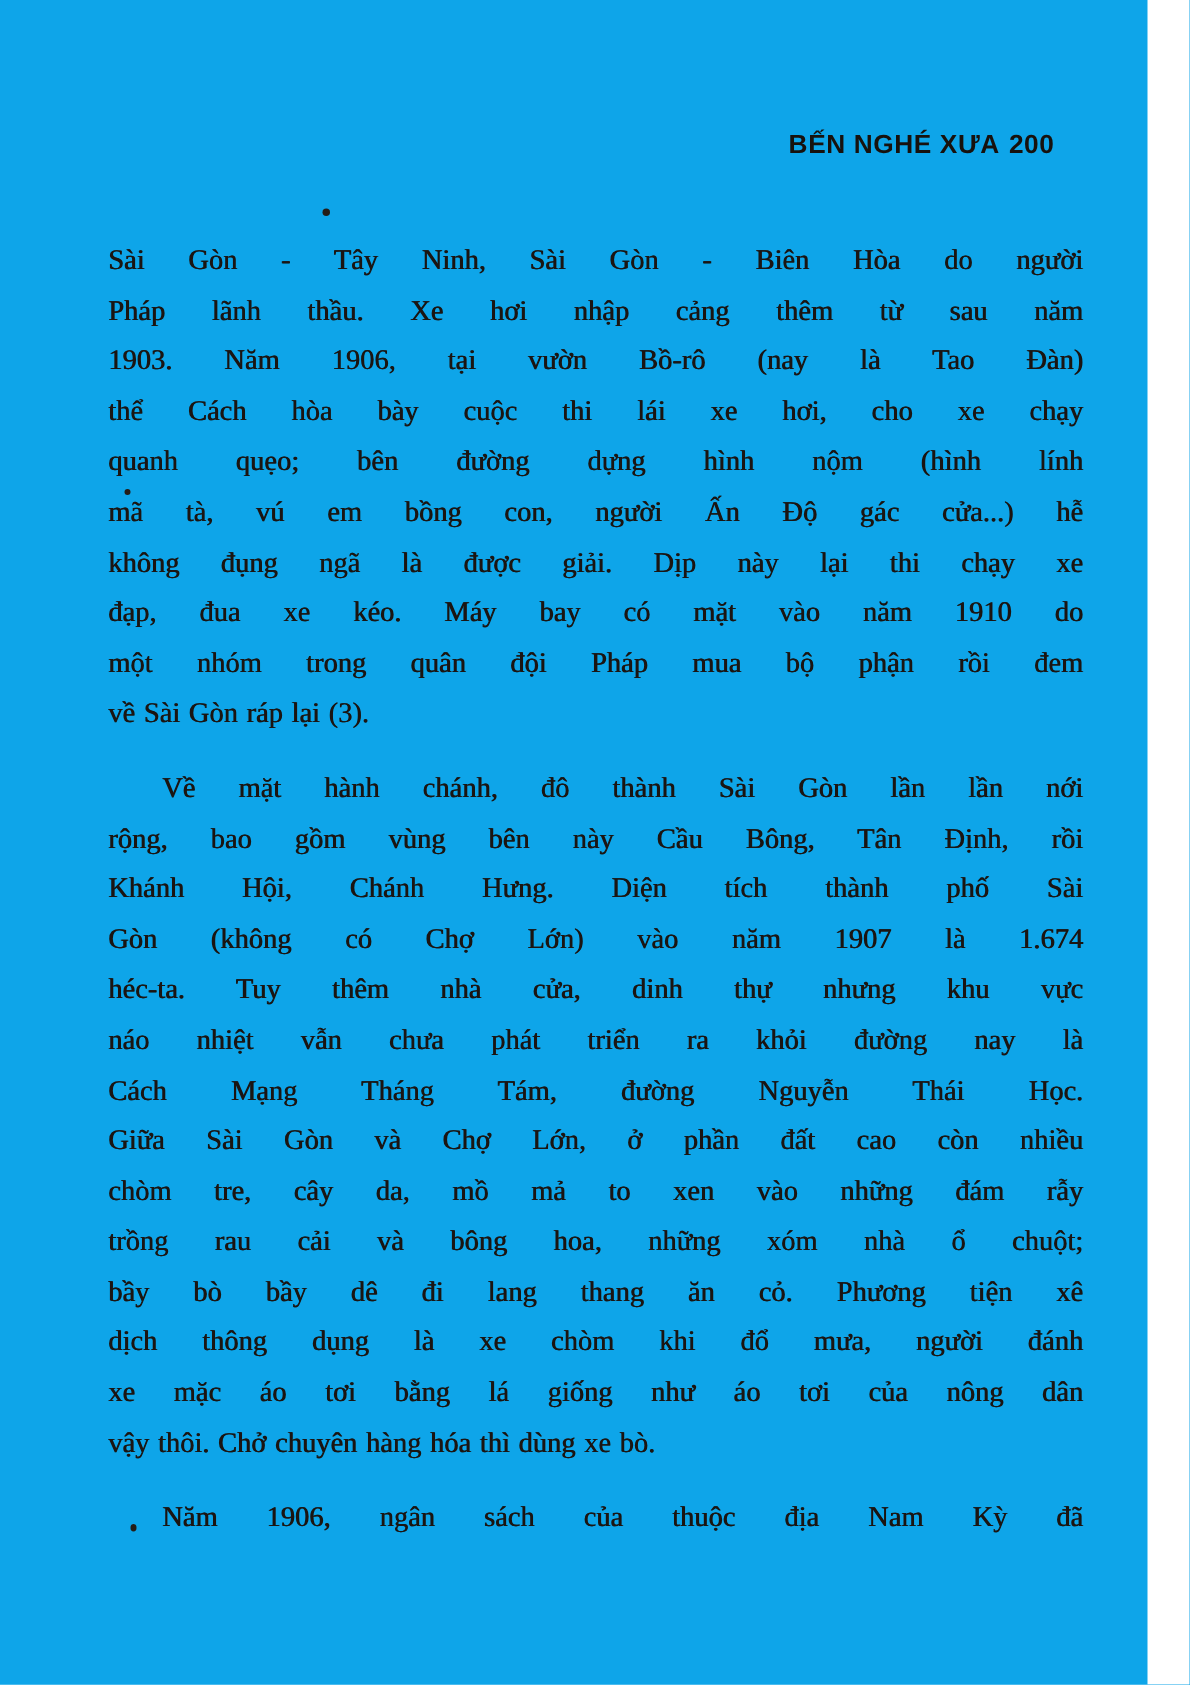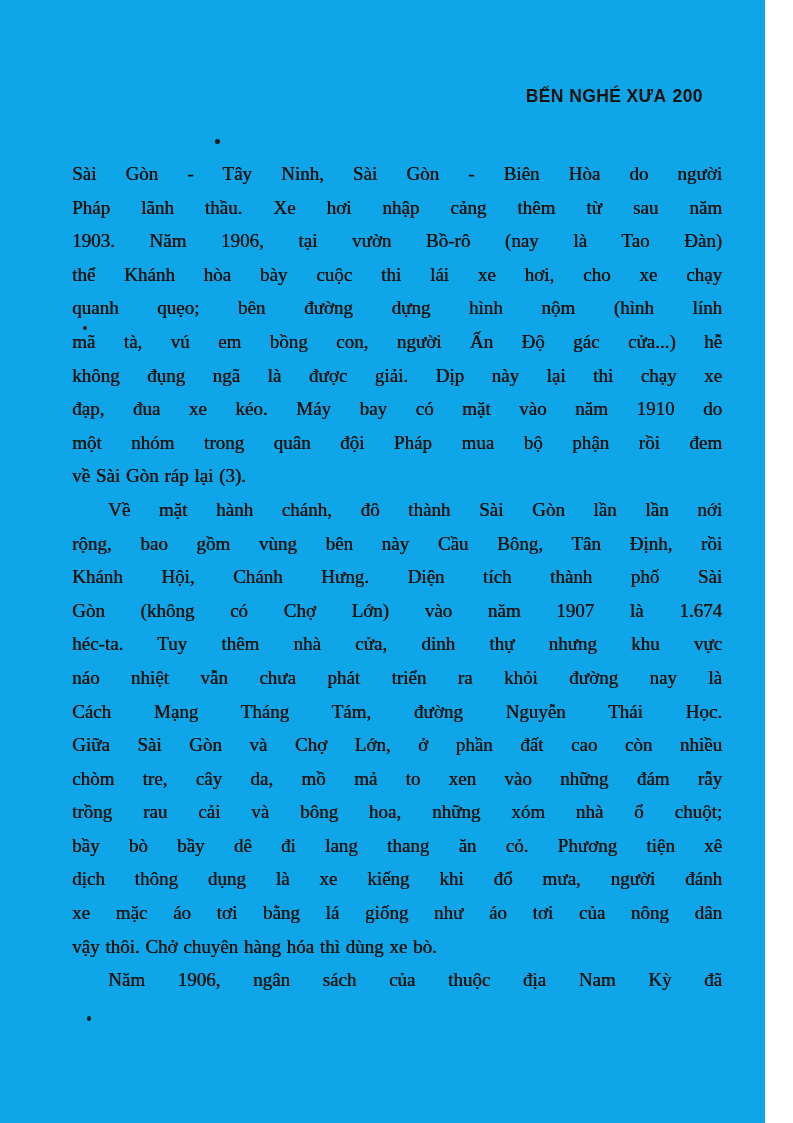--- a/index.html
+++ b/index.html
@@ -45,20 +45,21 @@
     text-align-last: justify;
     white-space: normal;
     word-spacing: 1px;
   }
   .line.left {
     text-align: center;
     text-align-last: left;
   }
   .line.indent {
     padding-left: 36px;
+    margin-top: 16px;
   }
   
   .artifact {
     position: absolute;
     background: #241d18;
     border-radius: 50%;
   }
   .artifact.a1 { left: 215px; top: 139px; width: 5px; height: 5px; }
   .artifact.a2 { left: 83px;  top: 326px; width: 4px; height: 4px; }
   .artifact.a3 { left: 87px;  top: 1016px; width: 4px; height: 5px; }
@@ -70,39 +71,39 @@
 
   <div class="running-head">
     <span>BẾN NGHÉ XƯA</span><span class="pageno">200</span>
   </div>
 
   <div class="text-block">
 
   <div class="line">Sài Gòn - Tây Ninh, Sài Gòn - Biên Hòa do người</div>
       <div class="line">Pháp lãnh thầu. Xe hơi nhập cảng thêm từ sau năm</div>
       <div class="line">1903. Năm 1906, tại vườn Bồ-rô (nay là Tao Đàn)</div>
-      <div class="line">thể Khánh hòa bày cuộc thi lái xe hơi, cho xe chạy</div>
+      <div class="line">thể Cách hòa bày cuộc thi lái xe hơi, cho xe chạy</div>
       <div class="line">quanh quẹo; bên đường dựng hình nộm (hình lính</div>
       <div class="line">mã tà, vú em bồng con, người Ấn Độ gác cửa...) hễ</div>
       <div class="line">không đụng ngã là được giải. Dịp này lại thi chạy xe</div>
       <div class="line">đạp, đua xe kéo. Máy bay có mặt vào năm 1910 do</div>
       <div class="line">một nhóm trong quân đội Pháp mua bộ phận rồi đem</div>
       <div class="line left">về Sài Gòn ráp lại (3).</div>
       <div class="line indent">Về mặt hành chánh, đô thành Sài Gòn lần lần nới</div>
       <div class="line">rộng, bao gồm vùng bên này Cầu Bông, Tân Định, rồi</div>
       <div class="line">Khánh Hội, Chánh Hưng. Diện tích thành phố Sài</div>
       <div class="line">Gòn (không có Chợ Lớn) vào năm 1907 là 1.674</div>
       <div class="line">héc-ta. Tuy thêm nhà cửa, dinh thự nhưng khu vực</div>
       <div class="line">náo nhiệt vẫn chưa phát triển ra khỏi đường nay là</div>
       <div class="line">Cách Mạng Tháng Tám, đường Nguyễn Thái Học.</div>
       <div class="line">Giữa Sài Gòn và Chợ Lớn, ở phần đất cao còn nhiều</div>
       <div class="line">chòm tre, cây da, mồ mả to xen vào những đám rẫy</div>
       <div class="line">trồng rau cải và bông hoa, những xóm nhà ổ chuột;</div>
       <div class="line">bầy bò bầy dê đi lang thang ăn cỏ. Phương tiện xê</div>
-      <div class="line">dịch thông dụng là xe kiếng khi đổ mưa, người đánh</div>
+      <div class="line">dịch thông dụng là xe chòm khi đổ mưa, người đánh</div>
       <div class="line">xe mặc áo tơi bằng lá giống như áo tơi của nông dân</div>
       <div class="line left">vậy thôi. Chở chuyên hàng hóa thì dùng xe bò.</div>
       <div class="line indent">Năm 1906, ngân sách của thuộc địa Nam Kỳ đã</div>
     </div>
 
   <span class="artifact a1"></span>
   <span class="artifact a2"></span>
   <span class="artifact a3"></span>
 
 </div>

